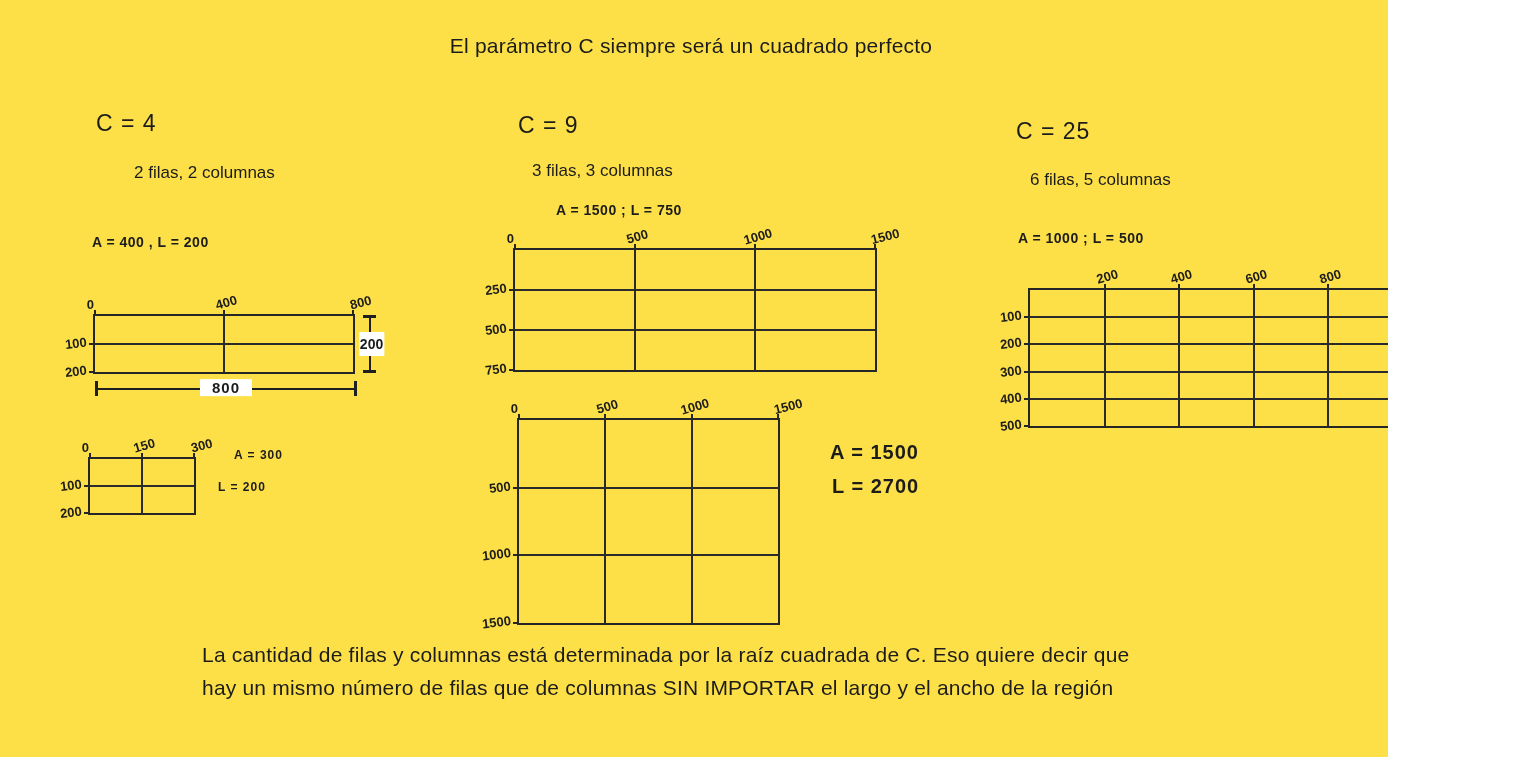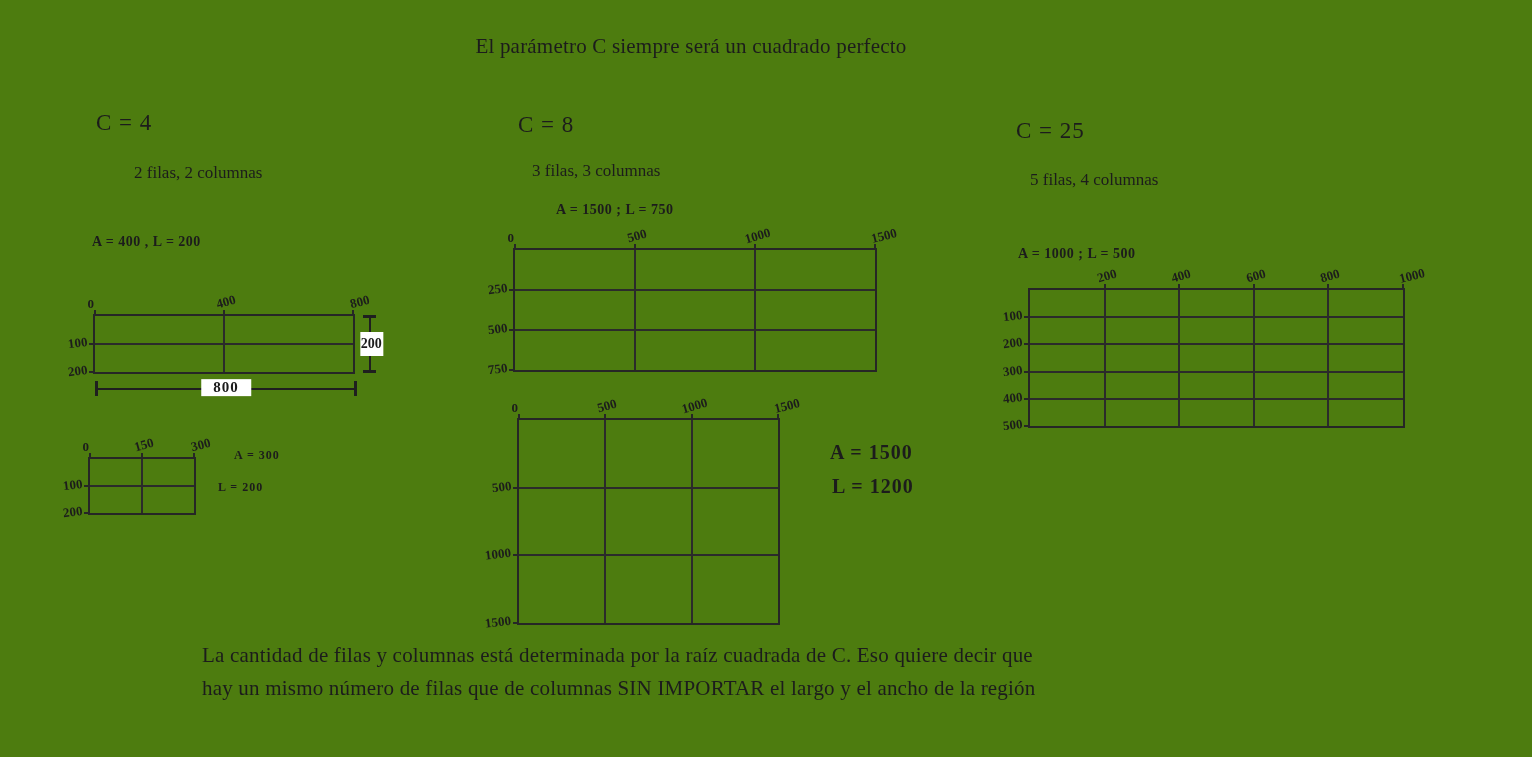--- a/index.html
+++ b/index.html
@@ -1,21 +1,21 @@
 <!DOCTYPE html>
 <html><head>
 <meta charset="utf-8">
 <style>
   html, body { margin: 0; padding: 0; background: #ffffff; }
   .canvas {
     position: relative;
-    width: 1532px;
+    width: 1388px;
     height: 757px;
-    background: #4d7c0f;
-    font-family: Liberation Serif, serif;
+    background: #fde047;
+    font-family: Liberation Sans, sans-serif;
     color: #1c1c1c;
     overflow: hidden;
   }
   .abs { position: absolute; }
 
   .title {
     left: 380px; top: 34px; width: 622px;
     text-align: center;
     font-size: 21px;
     letter-spacing: 0.2px;
@@ -134,21 +134,21 @@
       <div class="tick-x last" style="left: 100%;">300</div>
       <div class="stub-x" style="left: 100%;"></div>
       <div class="tick-y" style="top: 50%;">100</div>
       <div class="stub-y" style="top: 50%;"></div>
       <div class="tick-y" style="top: 100%;">200</div>
       <div class="stub-y" style="top: 100%;"></div>
     </div>
   <div class="abs side-text" style="left:234px; top:448px;">A = 300</div>
   <div class="abs side-text" style="left:218px; top:480px;">L = 200</div>
 
-  <div class="abs c-label" style="left:518px; top:112px;">C = 8</div>
+  <div class="abs c-label" style="left:518px; top:112px;">C = 9</div>
   <div class="abs structure" style="left:532px; top:161px;">3 filas, 3 columnas</div>
   <div class="abs params" style="left:556px; top:202px;">A = 1500 ;   L = 750</div>
 
   <div class="hgrid" style="left:513px; top:248px; width:364px; height:124px;">
       <div class="gline" data-dir="v" style="left: 33.3333%;"></div>
       <div class="gline" data-dir="v" style="left: 66.6667%;"></div>
       <div class="gline" data-dir="h" style="top: 33.3333%;"></div>
       <div class="gline" data-dir="h" style="top: 66.6667%;"></div>
       <div class="tick-x zero" style="left: 0%;">0</div>
       <div class="stub-x" style="left: 0%;"></div>
@@ -180,25 +180,25 @@
       <div class="tick-x last" style="left: 100%;">1500</div>
       <div class="stub-x" style="left: 100%;"></div>
       <div class="tick-y" style="top: 33.33%;">500</div>
       <div class="stub-y" style="top: 33.33%;"></div>
       <div class="tick-y" style="top: 66.67%;">1000</div>
       <div class="stub-y" style="top: 66.67%;"></div>
       <div class="tick-y" style="top: 100%;">1500</div>
       <div class="stub-y" style="top: 100%;"></div>
     </div>
   <div class="abs side-text" style="left:830px; top:441px; font-size:20px;">A = 1500</div>
-  <div class="abs side-text" style="left:832px; top:475px; font-size:20px;">L = 1200</div>
+  <div class="abs side-text" style="left:832px; top:475px; font-size:20px;">L = 2700</div>
 
   <div class="abs c-label" style="left:1016px; top:118px;">C = 25</div>
-  <div class="abs structure" style="left:1030px; top:170px;">5 filas, 4 columnas</div>
-  <div class="abs params" style="left:1018px; top:230px;margin-top:16px;">A = 1000  ;   L = 500</div>
+  <div class="abs structure" style="left:1030px; top:170px;">6 filas, 5 columnas</div>
+  <div class="abs params" style="left:1018px; top:230px;">A = 1000  ;   L = 500</div>
 
   <div class="hgrid" style="left:1028px; top:288px; width:377px; height:140px;">
       <div class="gline" data-dir="v" style="left: 20%;"></div>
       <div class="gline" data-dir="v" style="left: 40%;"></div>
       <div class="gline" data-dir="v" style="left: 60%;"></div>
       <div class="gline" data-dir="v" style="left: 80%;"></div>
       <div class="gline" data-dir="h" style="top: 20%;"></div>
       <div class="gline" data-dir="h" style="top: 40%;"></div>
       <div class="gline" data-dir="h" style="top: 60%;"></div>
       <div class="gline" data-dir="h" style="top: 80%;"></div>

